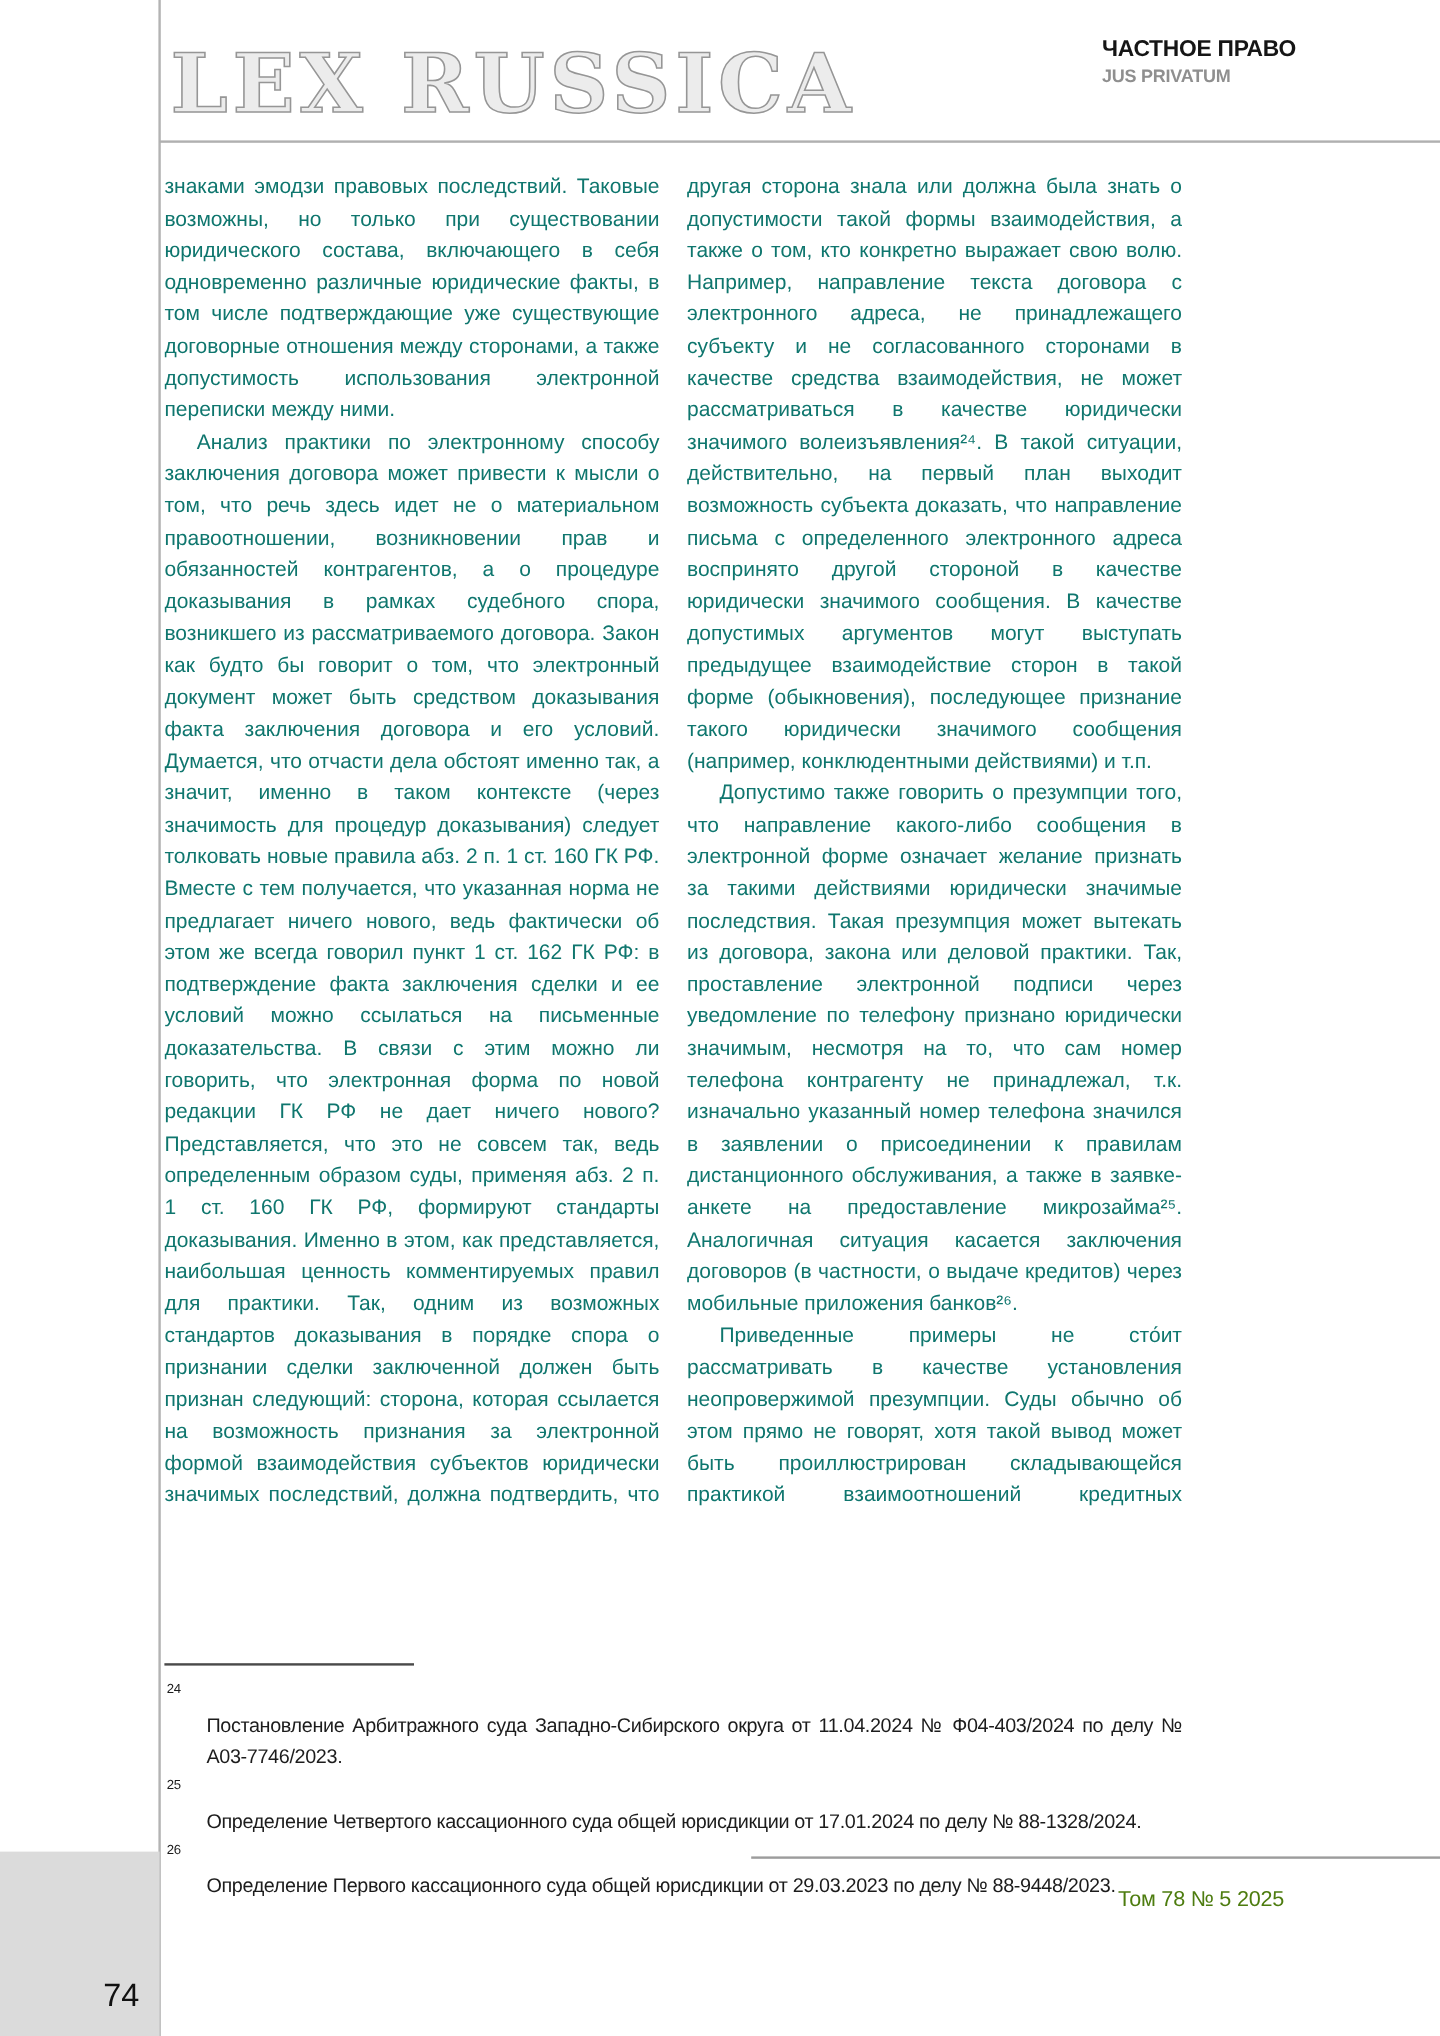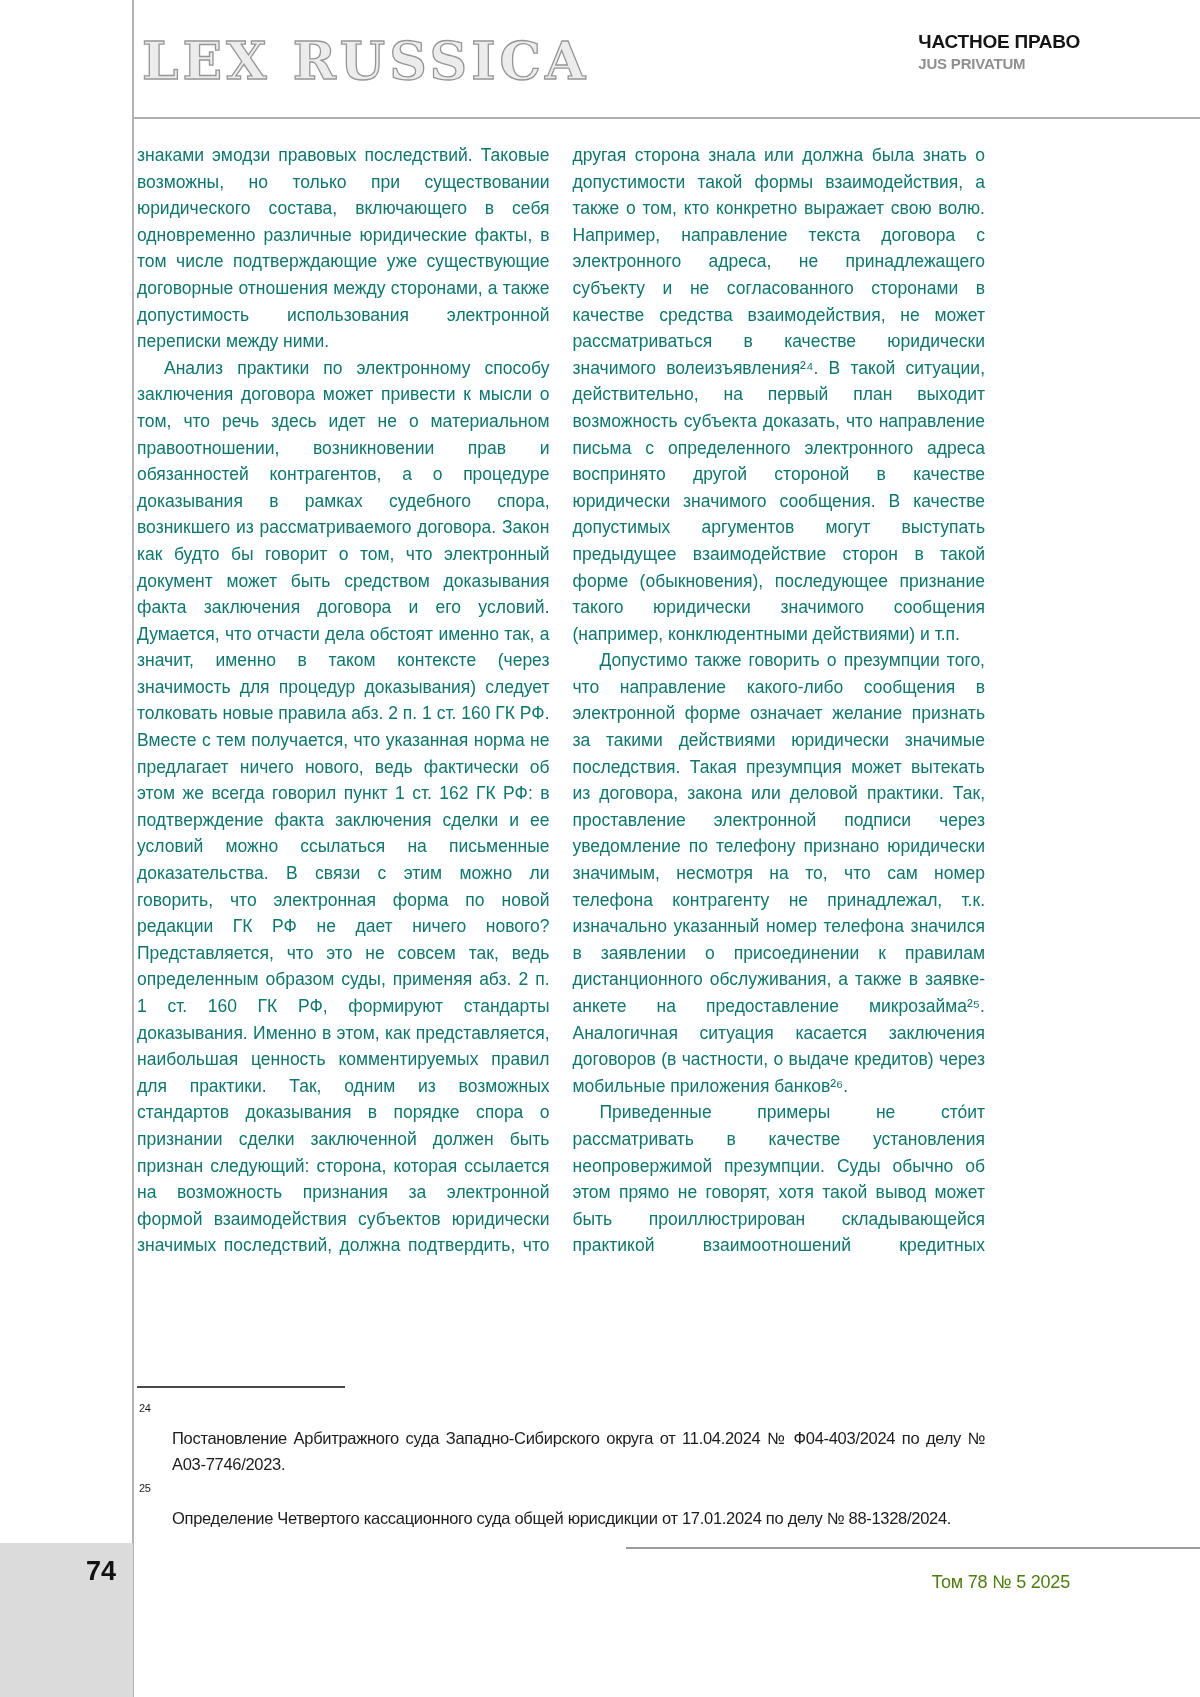--- a/index.html
+++ b/index.html
@@ -22,21 +22,21 @@
     width: 2px; height: 1697px;
     background: #b3b3b3;
   }
 
   
   .logo {
     position: absolute;
     left: 142px; top: 30px;
     font-family: "DejaVu Serif", serif;
     font-weight: bold;
-    font-size: 52px;
+    font-size: 68px;
     letter-spacing: 4px;
     color: #ececec;
     -webkit-text-stroke: 1.3px #969696;
     white-space: nowrap;
   }
   .rubric {
     position: absolute;
     right: 120px; top: 30px;
     text-align: left;
     letter-spacing: -0.2px;
@@ -108,25 +108,25 @@
 
   
   .page-band {
     position: absolute;
     left: 0; top: 1543px;
     width: 133px; height: 154px;
     background: #dbdbdb;
   }
   .page-num {
     position: absolute;
-    left: 0; top: 1556px;
+    left: 0; top: 1648px;
     width: 116px;
     text-align: right;
     font-size: 27px;
-    font-weight: bold;
+    font-weight: normal;
     color: #111111;
   }
   .footer-rule {
     position: absolute;
     left: 626px; top: 1547px;
     width: 574px; height: 2px;
     background: #9c9c9c;
   }
   .footer-issue {
     position: absolute;
@@ -164,20 +164,24 @@
   <section class="footnotes">
     <div class="fn-rule"></div>
     <div class="fn">
       <span class="fn-num">24</span>
       <span class="fn-text">Постановление Арбитражного суда Западно-Сибирского округа от 11.04.2024 № Ф04-403/2024 по делу № А03-7746/2023.</span>
     </div>
     <div class="fn">
       <span class="fn-num">25</span>
       <span class="fn-text">Определение Четвертого кассационного суда общей юрисдикции от 17.01.2024 по делу № 88-1328/2024.</span>
     </div>
+    <div class="fn">
+      <span class="fn-num">26</span>
+      <span class="fn-text">Определение Первого кассационного суда общей юрисдикции от 29.03.2023 по делу № 88-9448/2023.</span>
+    </div>
   </section>
 
   <footer>
     <div class="page-band"></div>
     <div class="page-num">74</div>
     <div class="footer-rule"></div>
     <div class="footer-issue">Том 78 № 5 2025</div>
   </footer>
 
 </div>

